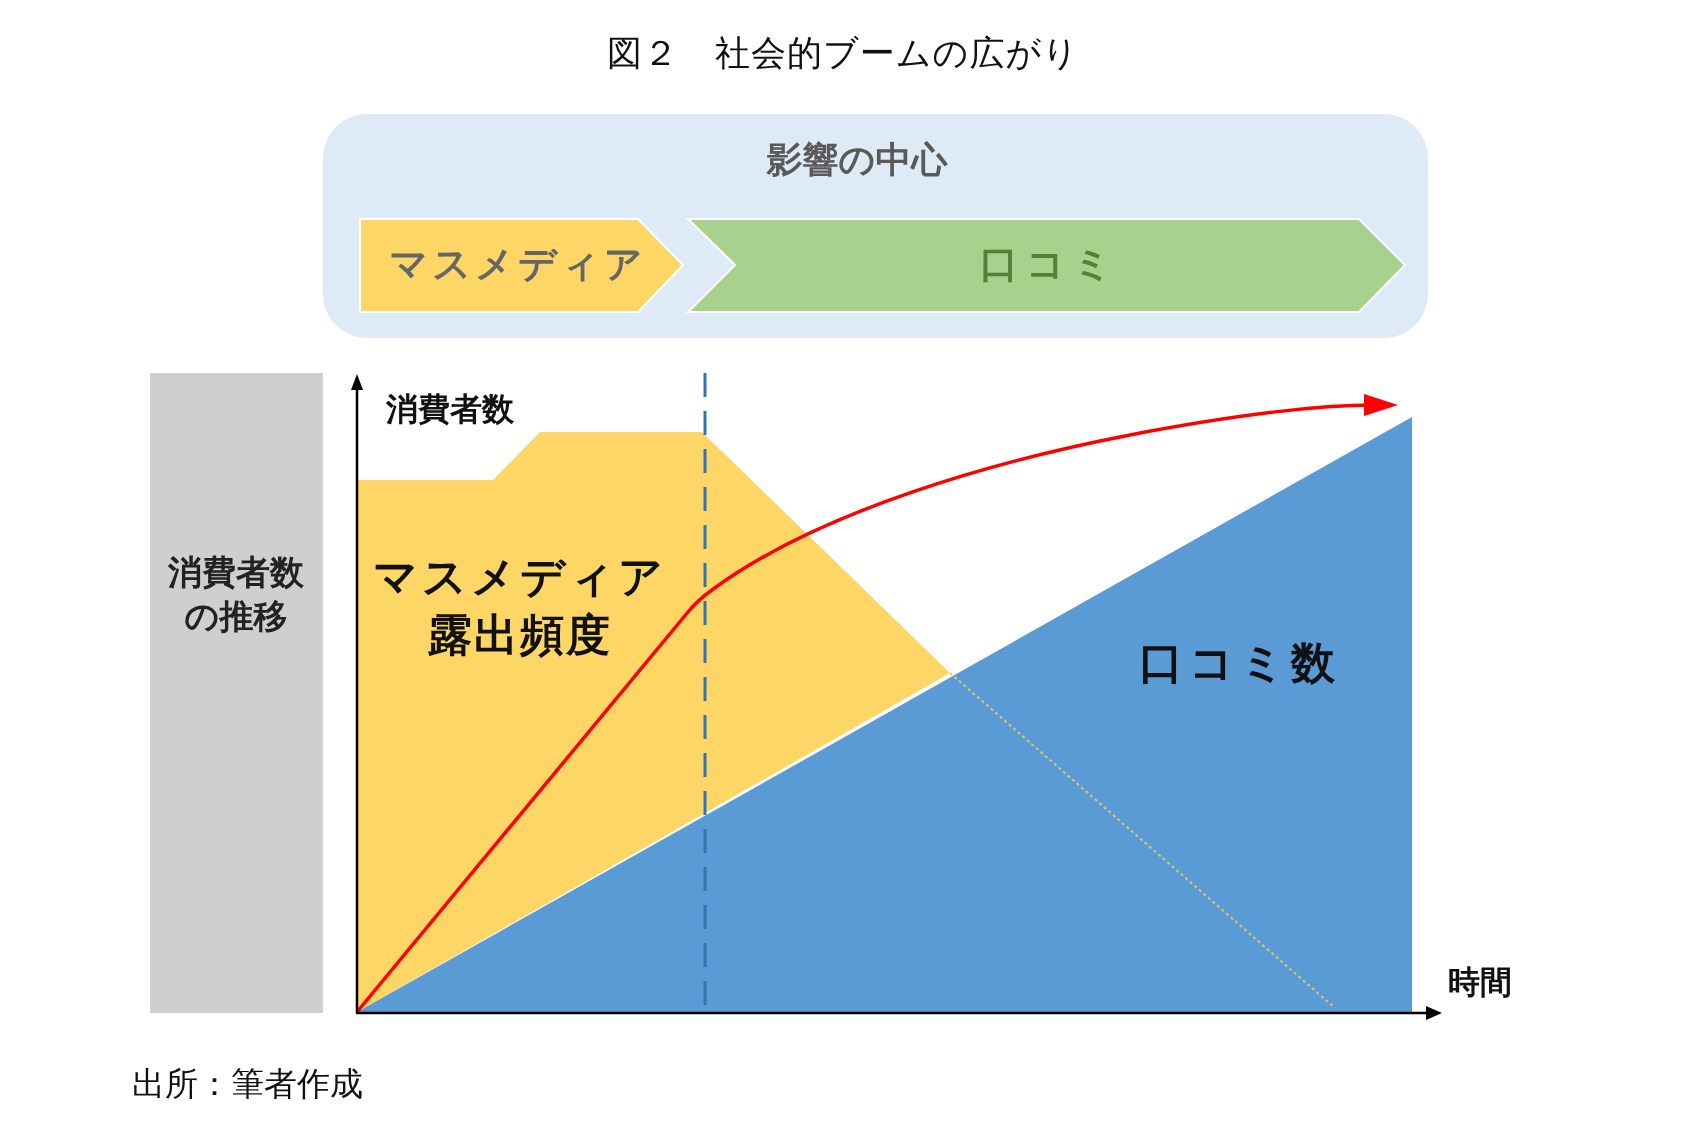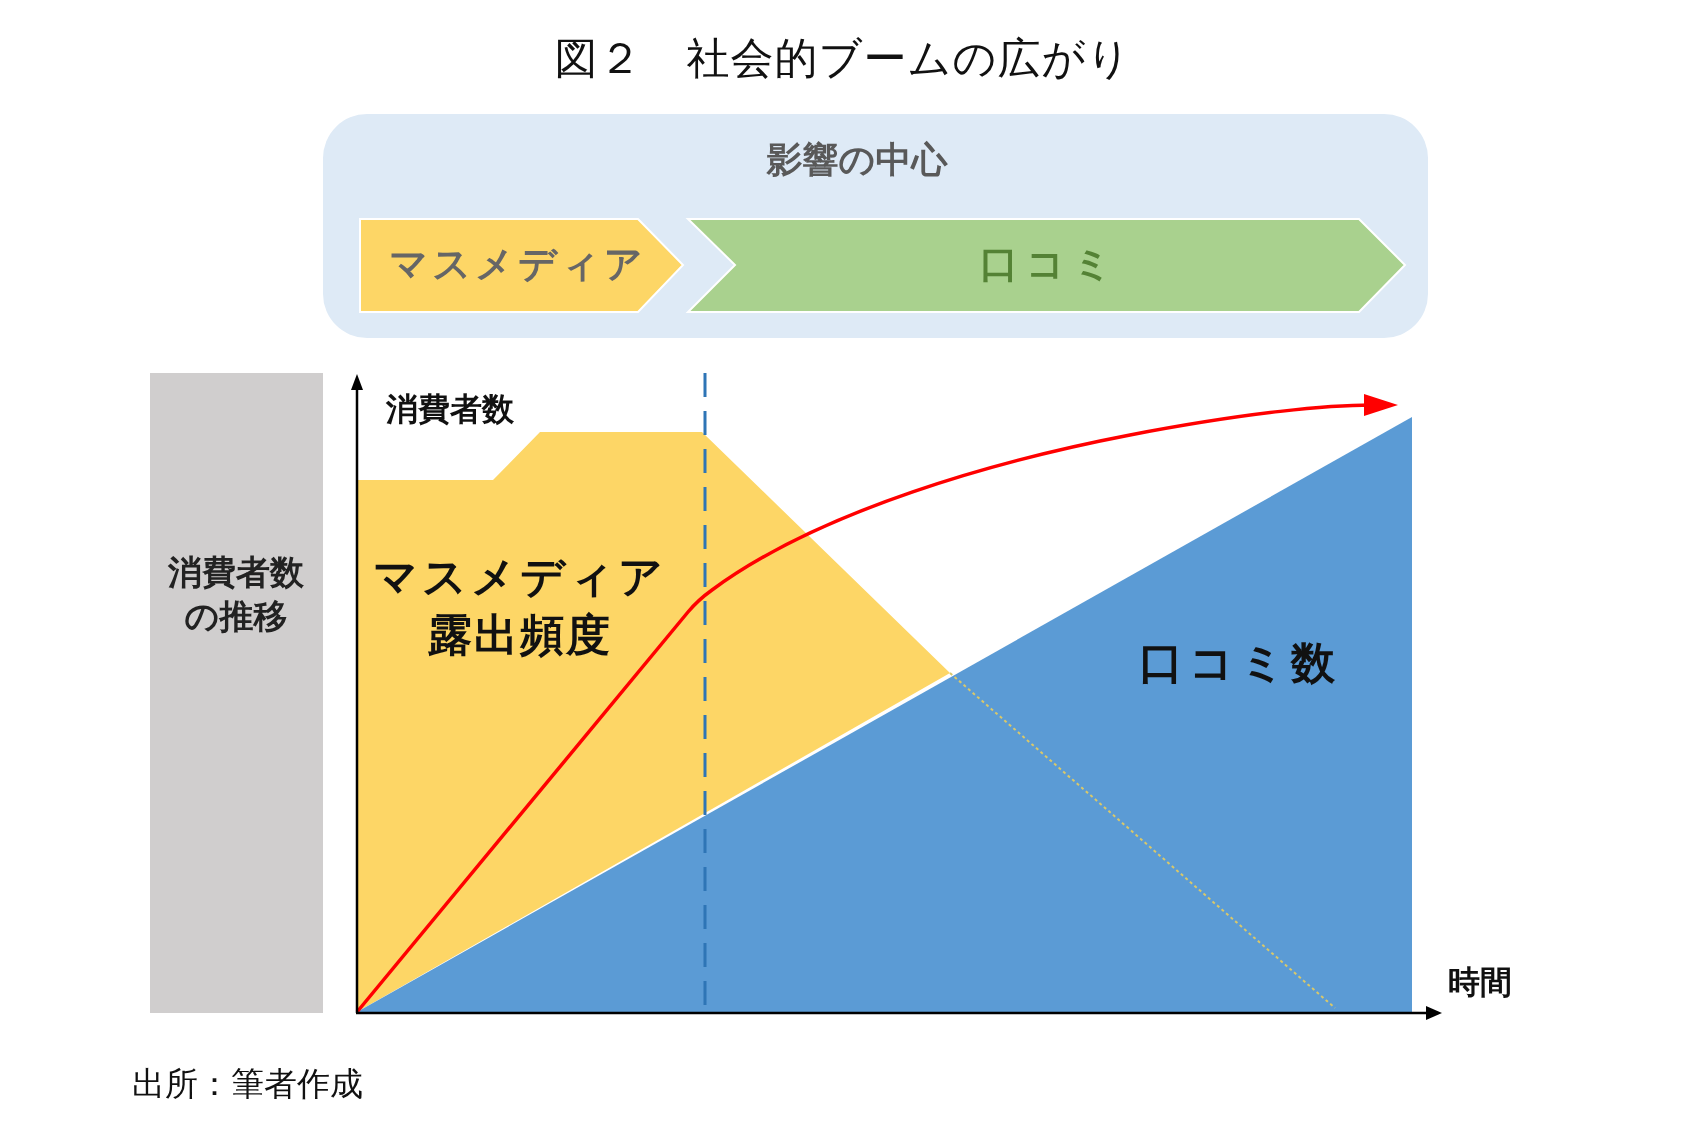--- a/index.html
+++ b/index.html
@@ -1,19 +1,19 @@
 <!DOCTYPE html>
 <html><head>
   <meta charset="utf-8">
   <style>
     html, body { margin: 0; padding: 0; background: #ffffff; }
     body { width: 1686px; height: 1127px; position: relative; overflow: hidden; }
     .serif { font-family: "DejaVu Serif", "Liberation Serif", serif; text-align: right; }
     .abs { position: absolute; }
-    #fig-title { left: 0; width: 1686px; top: 30px; text-align: center; font-size: 43px; color: #111; letter-spacing: 1px; }
+    #fig-title { left: 0; width: 1686px; top: 30px; text-align: center; font-size: 35px; color: #111; letter-spacing: 1px; }
     #source { left: 132px; top: 1062px; font-size: 33px; color: #111; }
     svg text { font-family: "DejaVu Sans", "Liberation Sans", sans-serif; }
   </style>
 </head>
 <body>
 
 <div id="fig-title" class="abs serif">図２　社会的ブームの広がり</div>
 
 <svg class="abs" style="left:0;top:0" width="1686" height="1127" viewBox="0 0 1686 1127">
 

